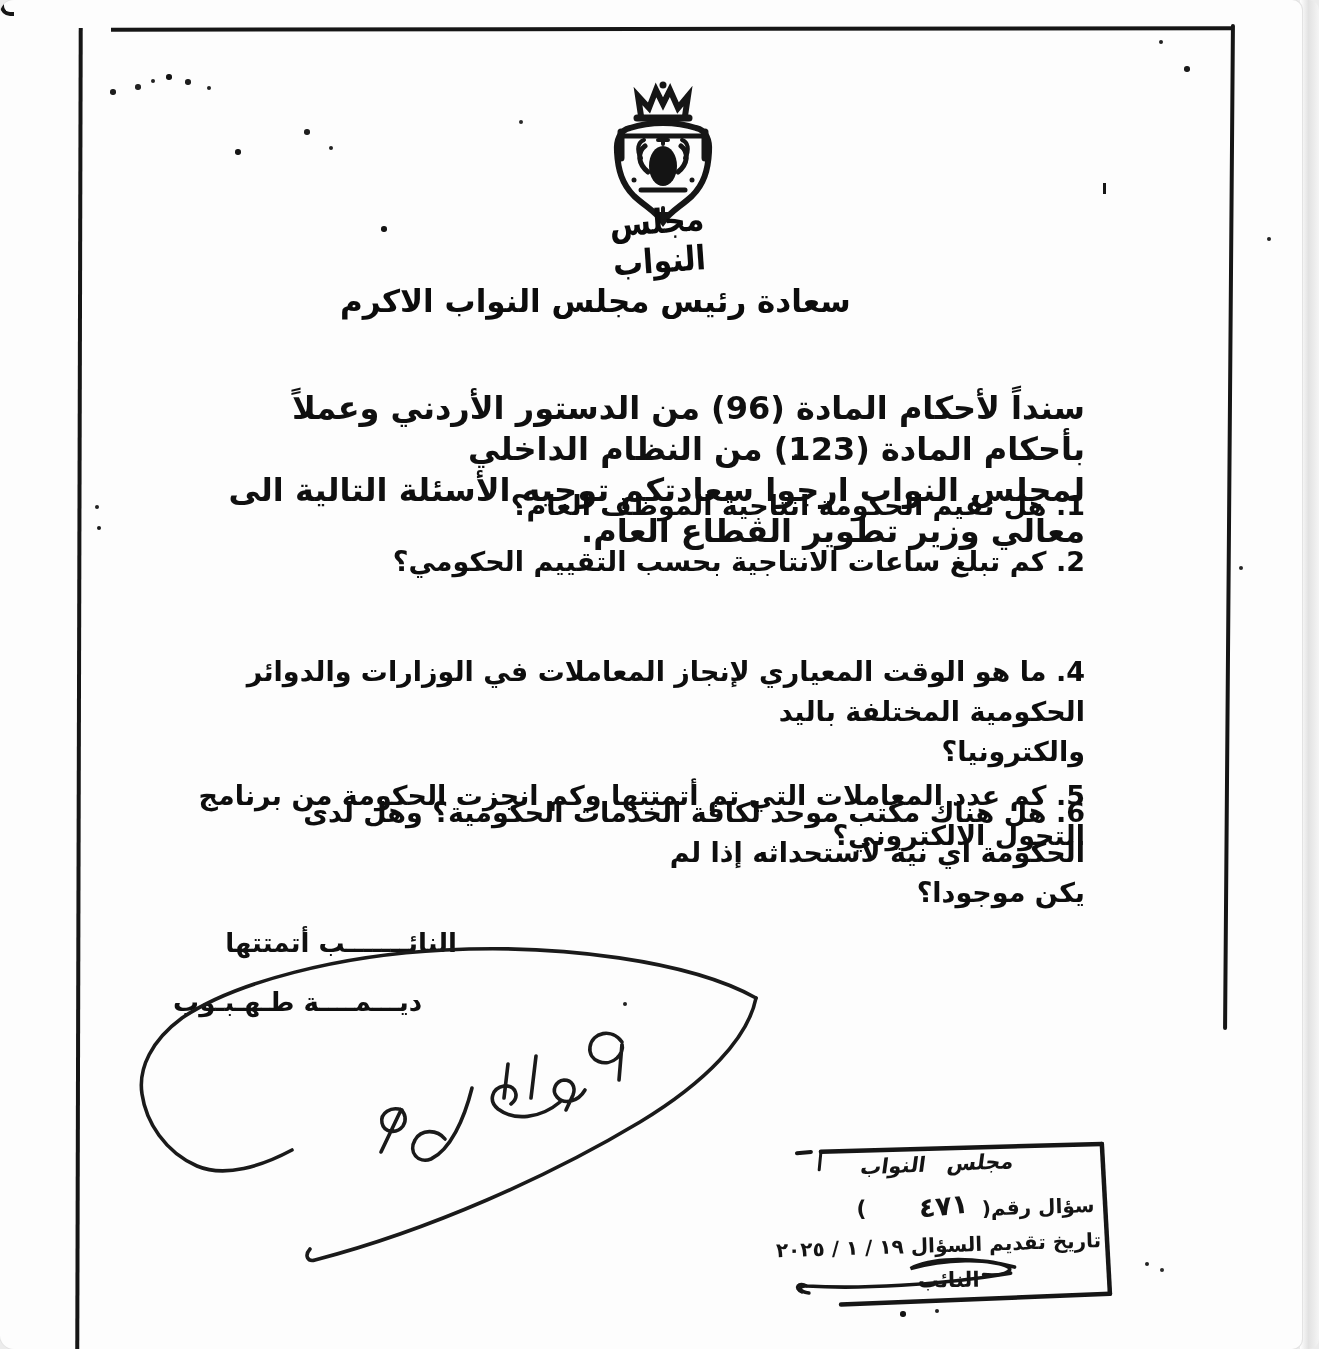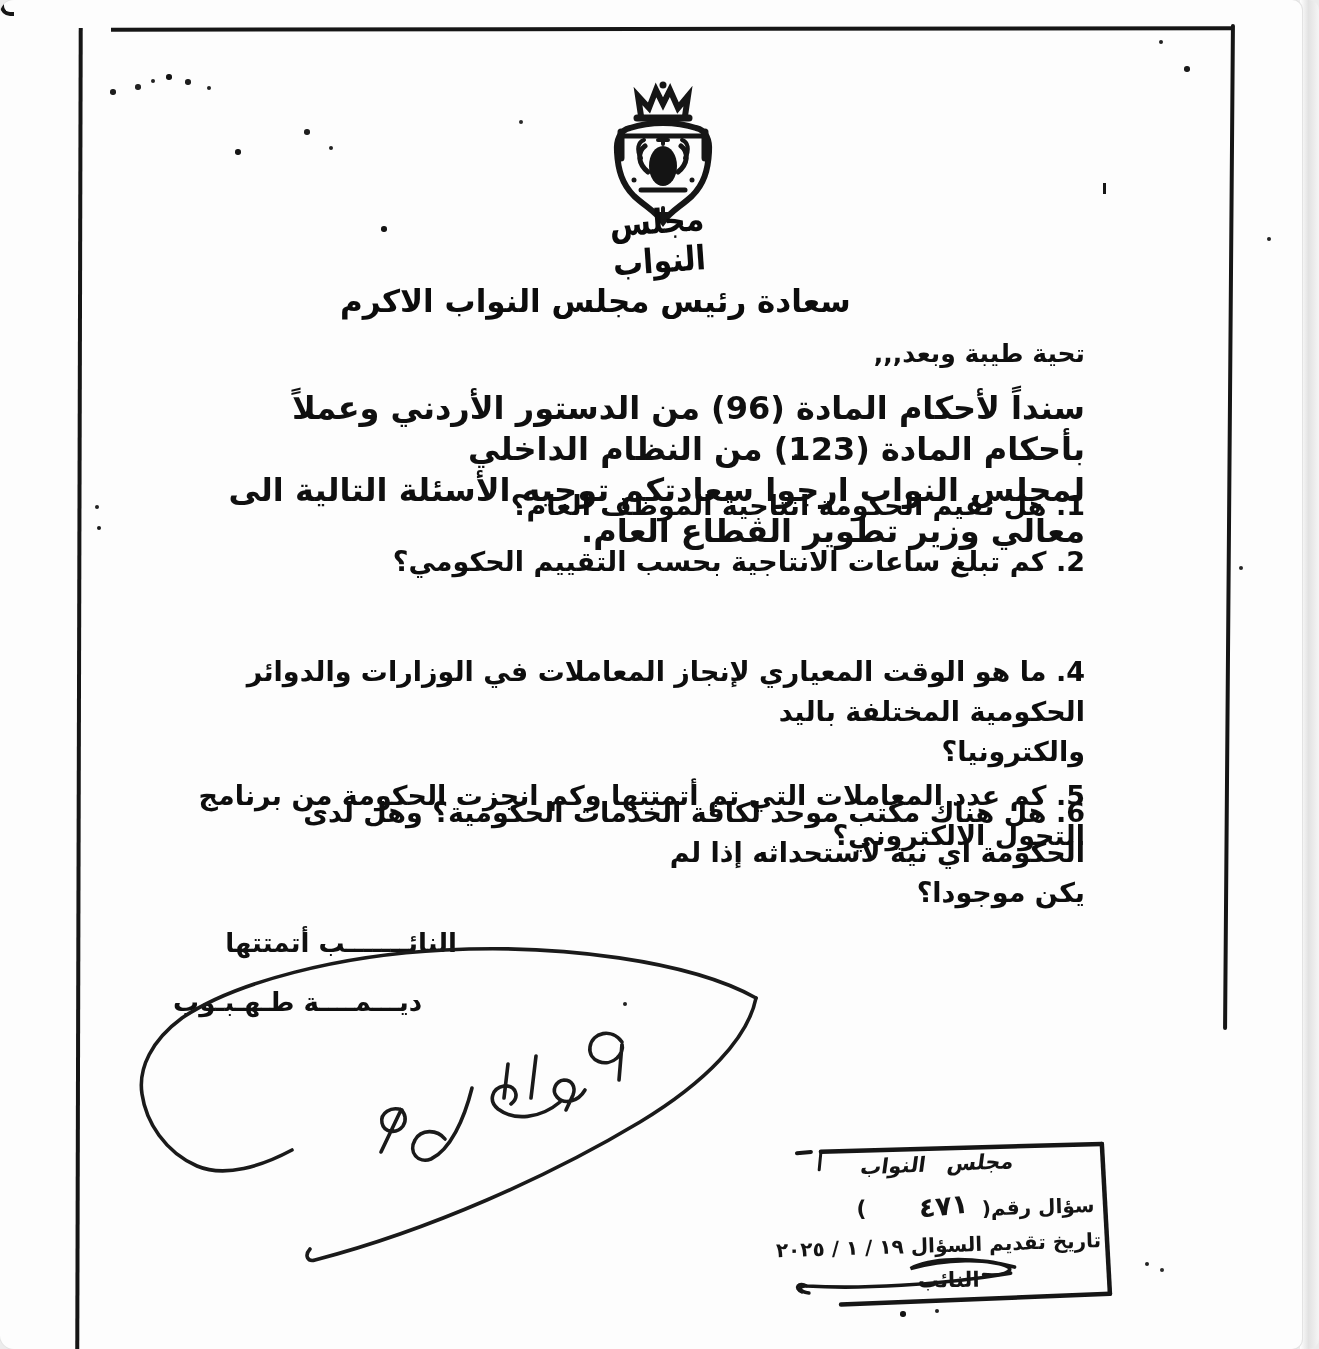--- a/index.html
+++ b/index.html
@@ -142,21 +142,20 @@
         <path d="M641,190 L685,190" stroke-width="5"></path>
         <path d="M663,208 L663,218 M656,214 L670,214" stroke-width="4"></path>
         <circle cx="634" cy="180" r="2.5" fill="#161616" stroke="none"></circle>
         <circle cx="692" cy="180" r="2.5" fill="#161616" stroke="none"></circle>
       </g>
     </svg>
 
     <div class="calligraphy ar">مجلس النواب</div>
 
     <div class="title ar">سعادة رئيس مجلس النواب الاكرم</div>
-    <div class="greeting ar">تحية طيبة وبعد,,,</div>
     <div class="intro ar">سنداً لأحكام المادة (96) من الدستور الأردني وعملاً بأحكام المادة (123) من النظام الداخلي
 لمجلس النواب ارجوا سعادتكم توجيه الأسئلة التالية الى معالي وزير تطوير القطاع العام.</div>
 
     <div class="q q1 ar">1. هل تقيم الحكومة انتاجية الموظف العام؟</div>
     <div class="q q2 ar">2. كم تبلغ ساعات الانتاجية بحسب التقييم الحكومي؟</div>
     <div class="q q4 ar">4. ما هو الوقت المعياري لإنجاز المعاملات في الوزارات والدوائر الحكومية المختلفة باليد
 والكترونيا؟</div>
     <div class="q q5 ar">5. كم عدد المعاملات التي تم أتمتتها وكم انجزت الحكومة من برنامج التحول الالكتروني؟</div>
     <div class="q q6 ar">6. هل هناك مكتب موحد لكافة الخدمات الحكومية؟ وهل لدى الحكومة اي نية لاستحداثه إذا لم
 يكن موجودا؟</div>

